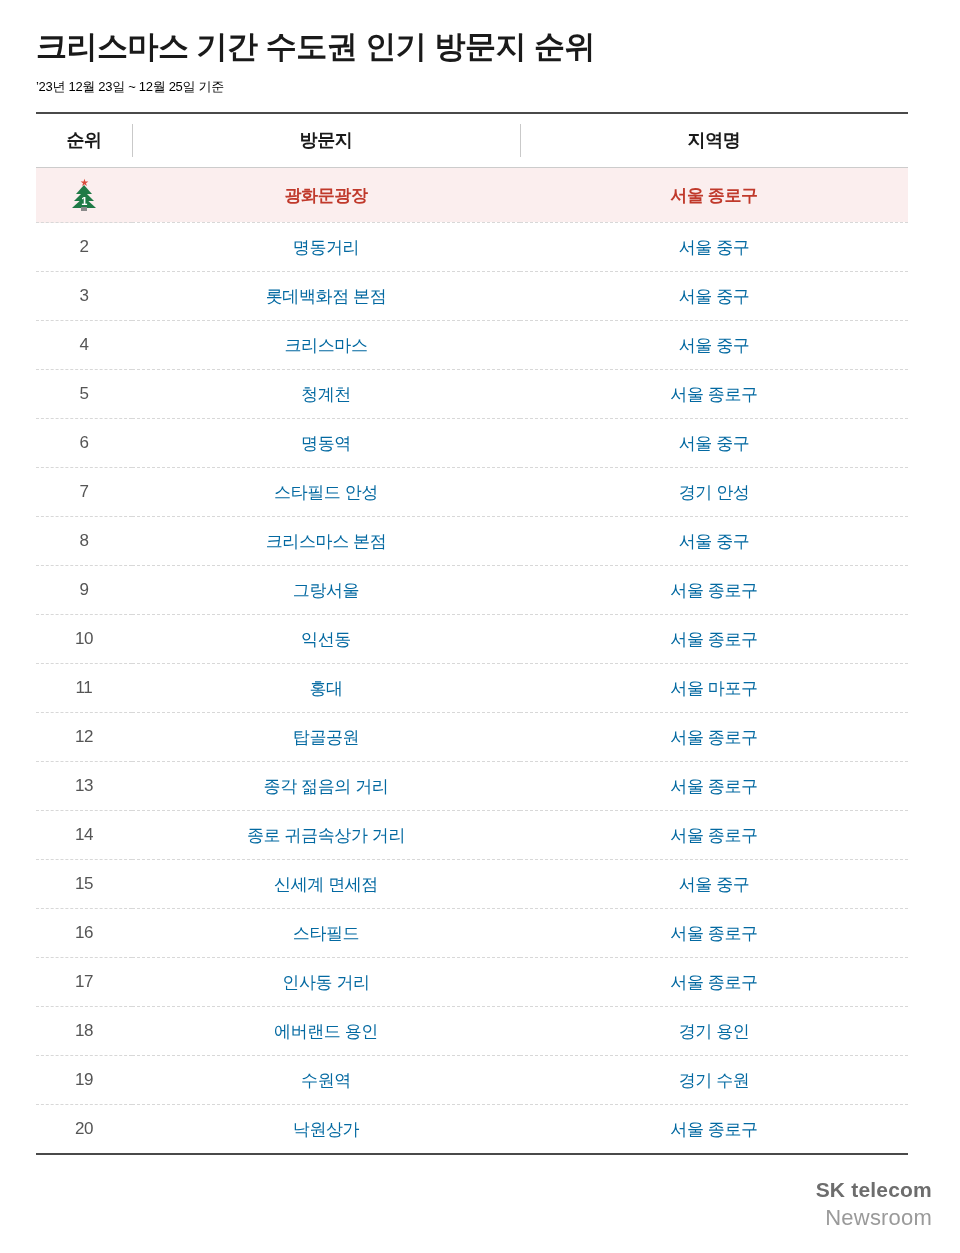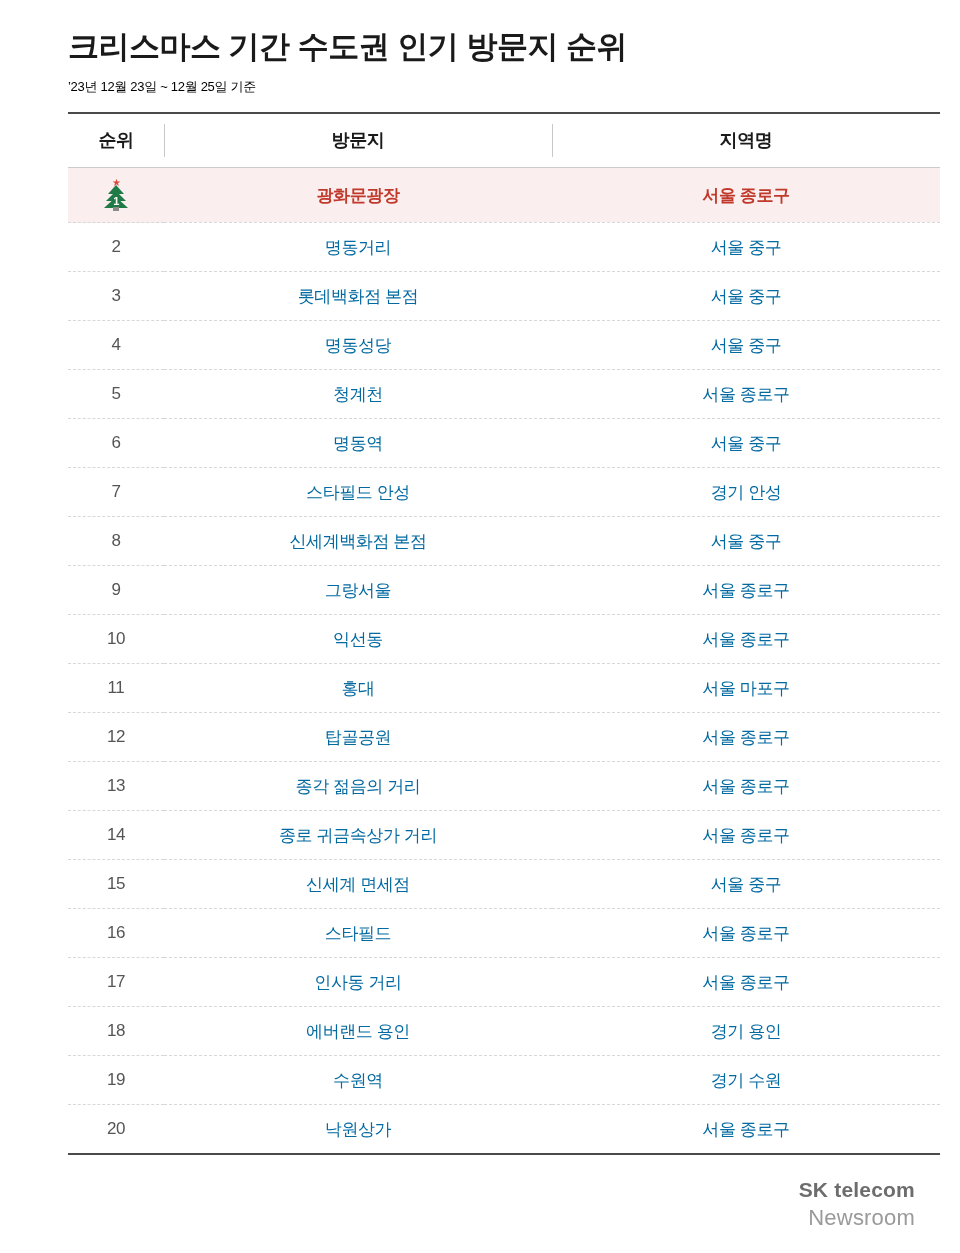--- a/index.html
+++ b/index.html
@@ -13,21 +13,21 @@
     font-family: "Liberation Sans", "DejaVu Sans", sans-serif;
     color: #222222;
     position: relative;
     overflow: hidden;
   }
   .page {
     position: relative;
     width: 960px;
     height: 1253px;
     box-sizing: border-box;
-    padding: 0 68px;
+    padding: 0 36px;
   }
   .title {
     font-size: 31px;
     font-weight: bold;
     letter-spacing: -0.5px;
     color: #1a1a1a;
     padding-top: 28px;
     line-height: 1.2;
   }
   .subtitle {
@@ -147,21 +147,21 @@
     color: #ffffff;
     line-height: 11px;
   }
   .table-bottom-rule {
     width: 872px;
     border-top: 2px solid #4a4a4a;
     margin-top: 0;
   }
   .footer-logo {
     position: absolute;
-    right: 45px;
+    right: 28px;
     bottom: 22px;
     text-align: right;
     line-height: 1.25;
   }
   .logo-sk {
     font-size: 21px;
     font-weight: bold;
     color: #6d6d6d;
     letter-spacing: 0.2px;
   }
@@ -198,41 +198,41 @@
           <td class="cell-place">명동거리</td>
           <td class="cell-region">서울 중구</td>
         </tr>
         <tr>
           <td class="cell-rank"><span>3</span></td>
           <td class="cell-place">롯데백화점 본점</td>
           <td class="cell-region">서울 중구</td>
         </tr>
         <tr>
           <td class="cell-rank"><span>4</span></td>
-          <td class="cell-place">명동성당</td>
+          <td class="cell-place">크리스마스</td>
           <td class="cell-region">서울 중구</td>
         </tr>
         <tr>
           <td class="cell-rank"><span>5</span></td>
           <td class="cell-place">청계천</td>
           <td class="cell-region">서울 종로구</td>
         </tr>
         <tr>
           <td class="cell-rank"><span>6</span></td>
           <td class="cell-place">명동역</td>
           <td class="cell-region">서울 중구</td>
         </tr>
         <tr>
           <td class="cell-rank"><span>7</span></td>
           <td class="cell-place">스타필드 안성</td>
           <td class="cell-region">경기 안성</td>
         </tr>
         <tr>
           <td class="cell-rank"><span>8</span></td>
-          <td class="cell-place">신세계백화점 본점</td>
+          <td class="cell-place">크리스마스 본점</td>
           <td class="cell-region">서울 중구</td>
         </tr>
         <tr>
           <td class="cell-rank"><span>9</span></td>
           <td class="cell-place">그랑서울</td>
           <td class="cell-region">서울 종로구</td>
         </tr>
         <tr>
           <td class="cell-rank"><span>10</span></td>
           <td class="cell-place">익선동</td>

